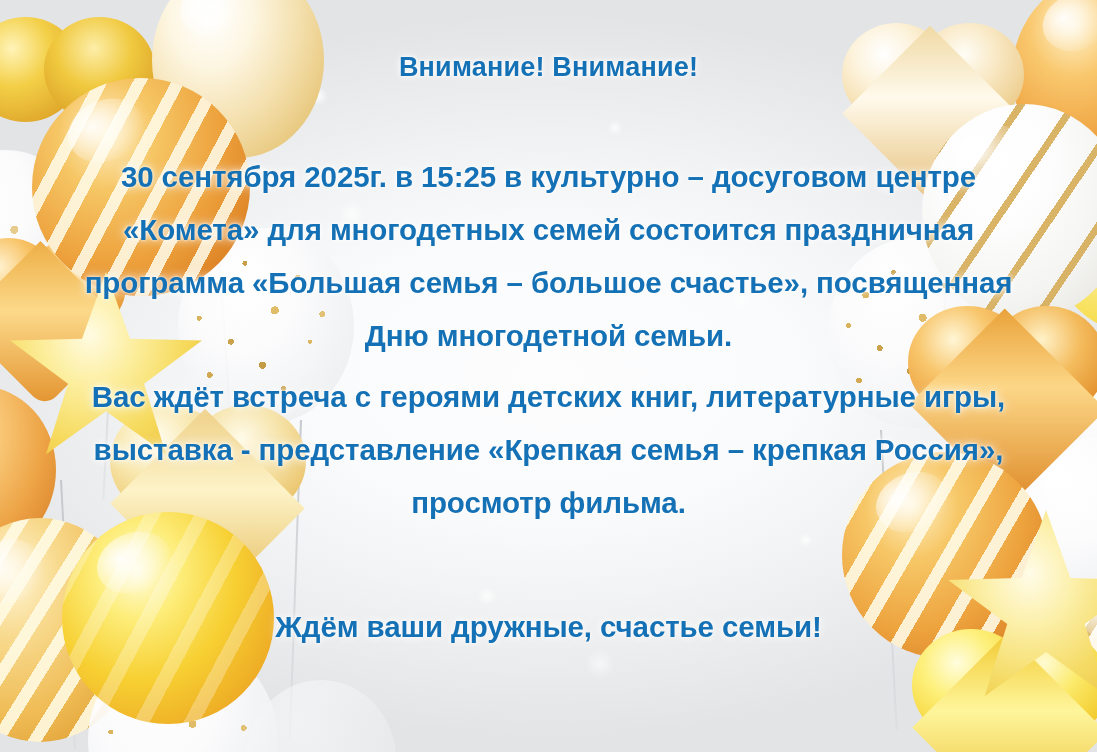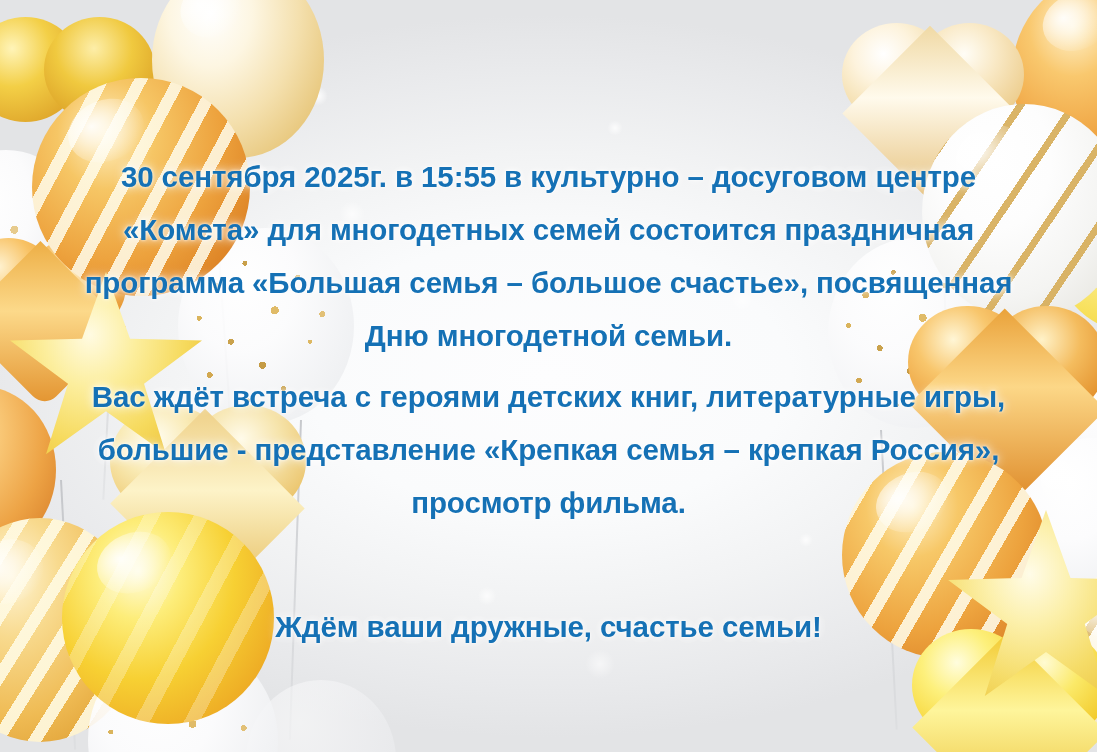--- a/index.html
+++ b/index.html
@@ -274,21 +274,22 @@
 
   <div class="balloon round gloss" style="left:1016px; top:438px; width:150px; height:166px; z-index:3;
               background:radial-gradient(ellipse at 36% 26%, #ffffff 0%, #fcfcfd 34%, #f0f1f3 68%, #dfe1e4 100%);"></div>
 
   <div class="balloon round" style="left:246px; top:680px; width:150px; height:160px; z-index:2; opacity:.55;
               background:radial-gradient(ellipse at 36% 26%, rgba(255,255,255,.95) 0%, rgba(248,248,250,.8) 44%, rgba(235,237,240,.6) 100%);"></div>
 
   <div class="bokeh-layer"></div>
 
   <div class="text-layer">
-
-    <div class="para" id="para-1">30 сентября 2025г. в 15:55 в культурно – досуговом центре «Комета» для многодетных семей состоится праздничная программа «Большая семья – большое счастье», посвященная Дню многодетной семьи.</div>
-
-    <div class="para" id="para-2">Вас ждёт встреча с героями детских книг, литературные игры, большие - представление «Крепкая семья – крепкая Россия», просмотр фильма.</div>
+    <div class="headline">Внимание! Внимание!</div>
+
+    <div class="para" id="para-1">30 сентября 2025г. в 15:25 в культурно – досуговом центре «Комета» для многодетных семей состоится праздничная программа «Большая семья – большое счастье», посвященная Дню многодетной семьи.</div>
+
+    <div class="para" id="para-2">Вас ждёт встреча с героями детских книг, литературные игры, выставка - представление «Крепкая семья – крепкая Россия», просмотр фильма.</div>
 
     <div class="para" id="para-3">Ждём ваши дружные, счастье семьи!</div>
   </div>
 
 </div>
 
 </body></html>

